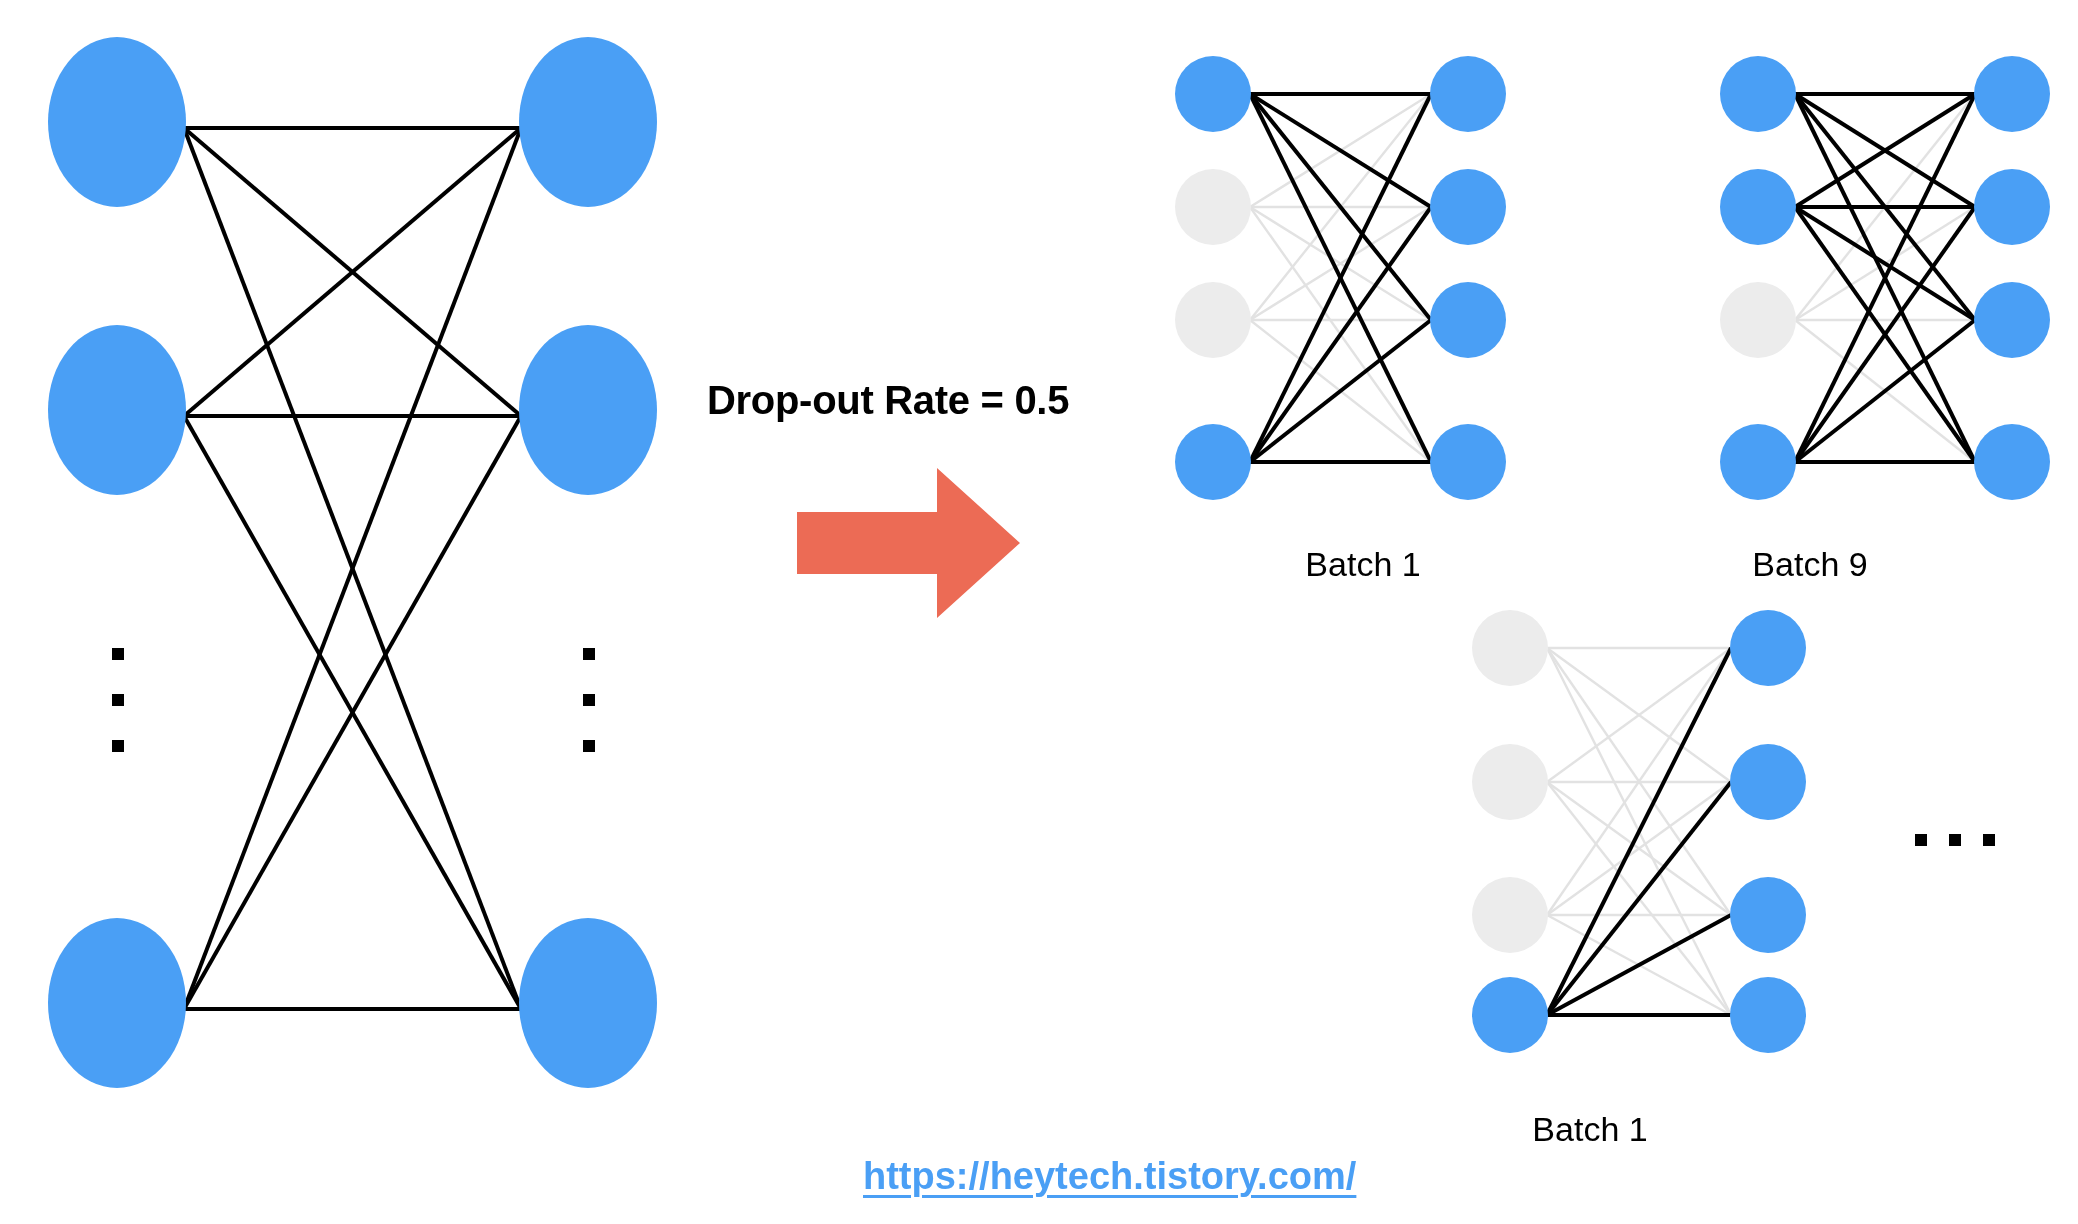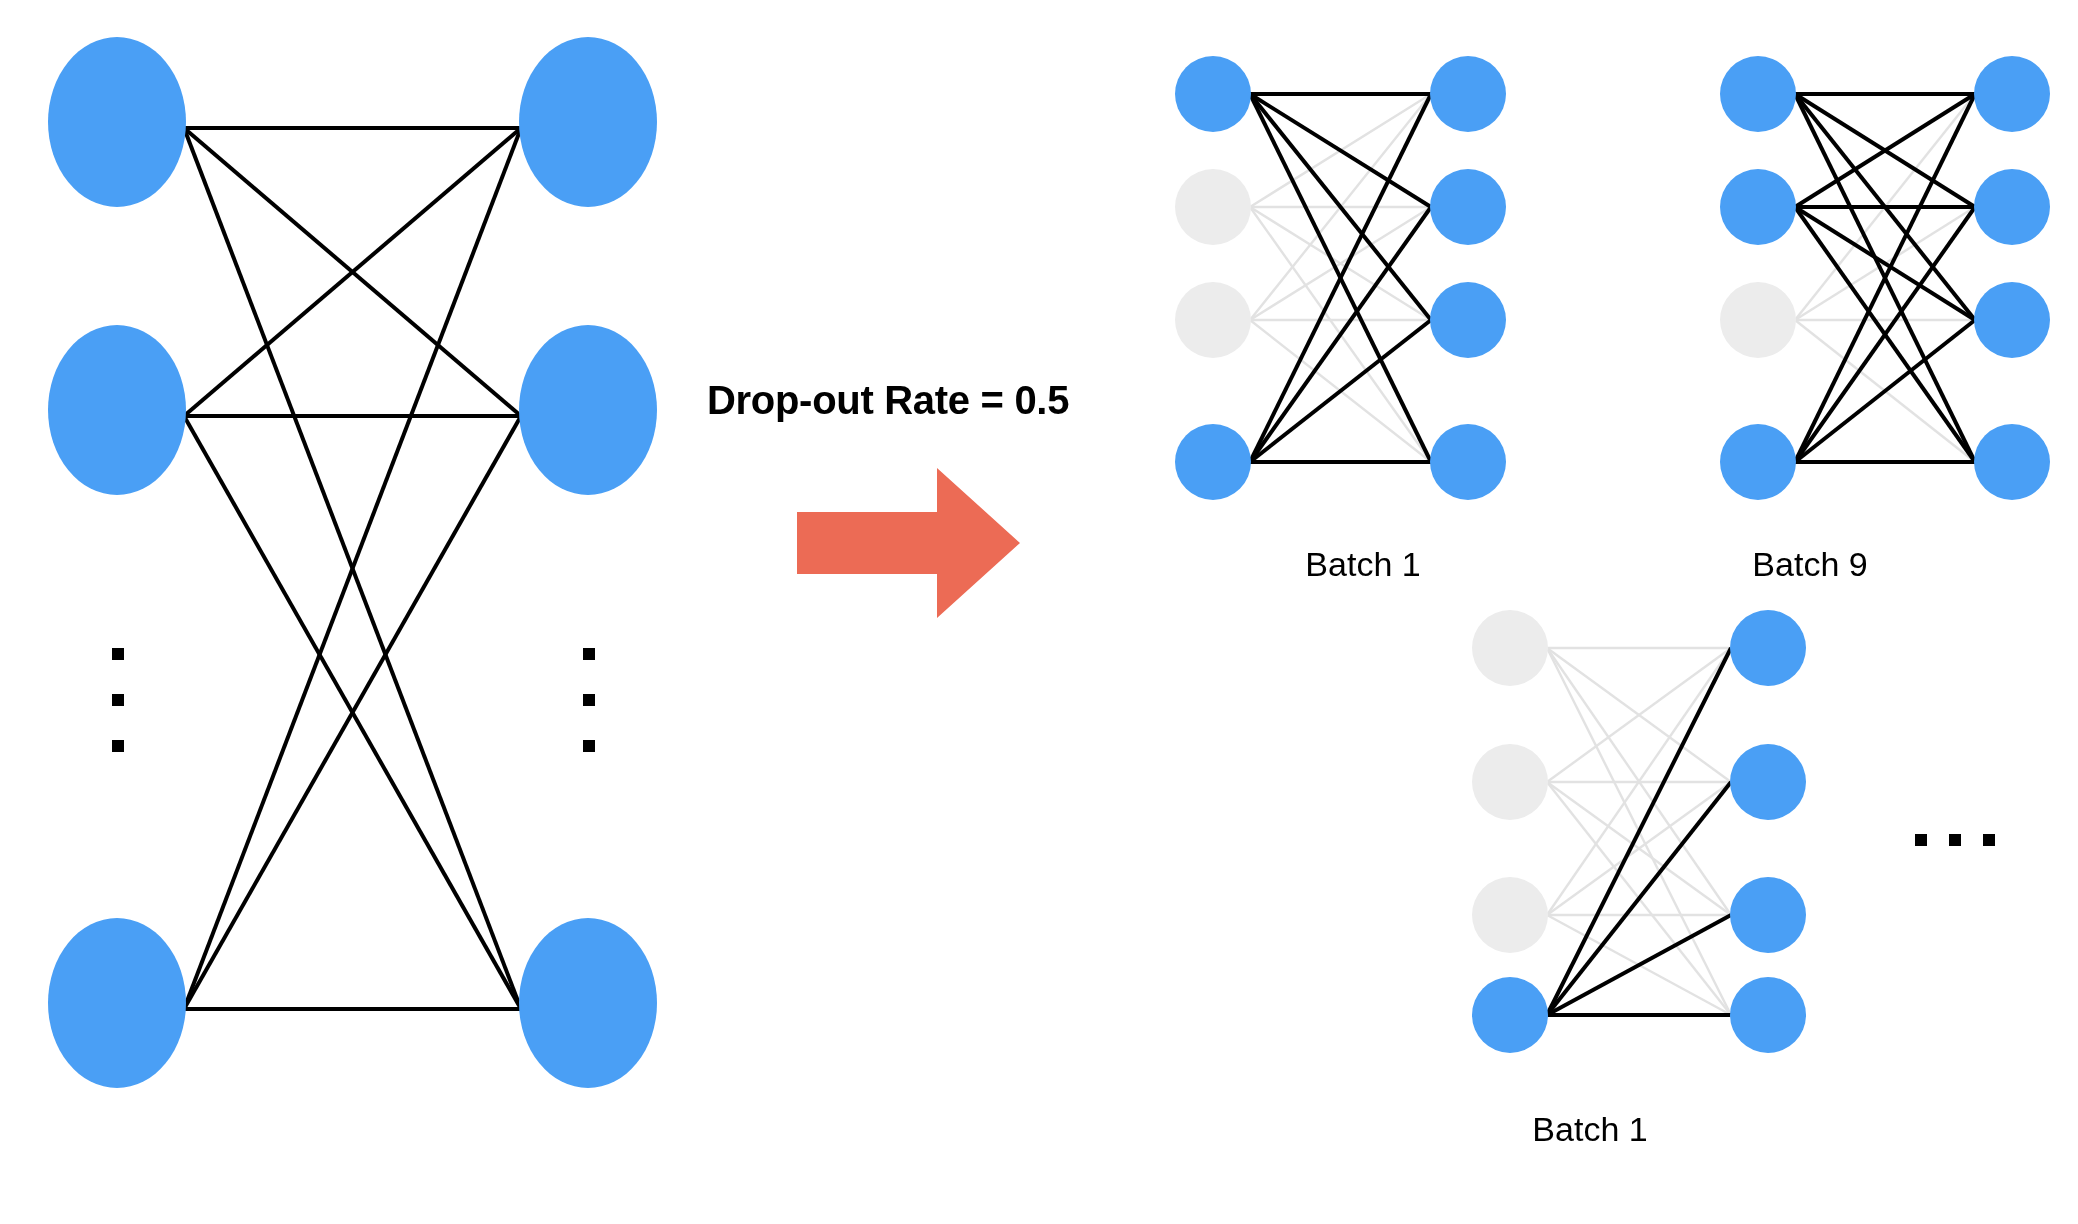--- a/index.html
+++ b/index.html
@@ -176,14 +176,15 @@
   </svg>
 
   <div class="label-text rate-label" id="rate-label" style="left: 707px; top: 378px; color: rgb(0, 0, 0);">Drop-out Rate = 0.5</div>
 
   <div id="batch-labels">
       <div class="label-text batch-label" style="left: 1363px; top: 545px; transform: translateX(-50%);">Batch 1</div>
       <div class="label-text batch-label" style="left: 1810px; top: 545px; transform: translateX(-50%);">Batch 9</div>
       <div class="label-text batch-label" style="left: 1590px; top: 1110px; transform: translateX(-50%);">Batch 1</div>
     </div>
 
+  <a class="url-link" id="footer-link" style="left: 863px; top: 1155px; color: rgb(74, 159, 245);">https://heytech.tistory.com/</a>
 
 </div>
 
 </body></html>

